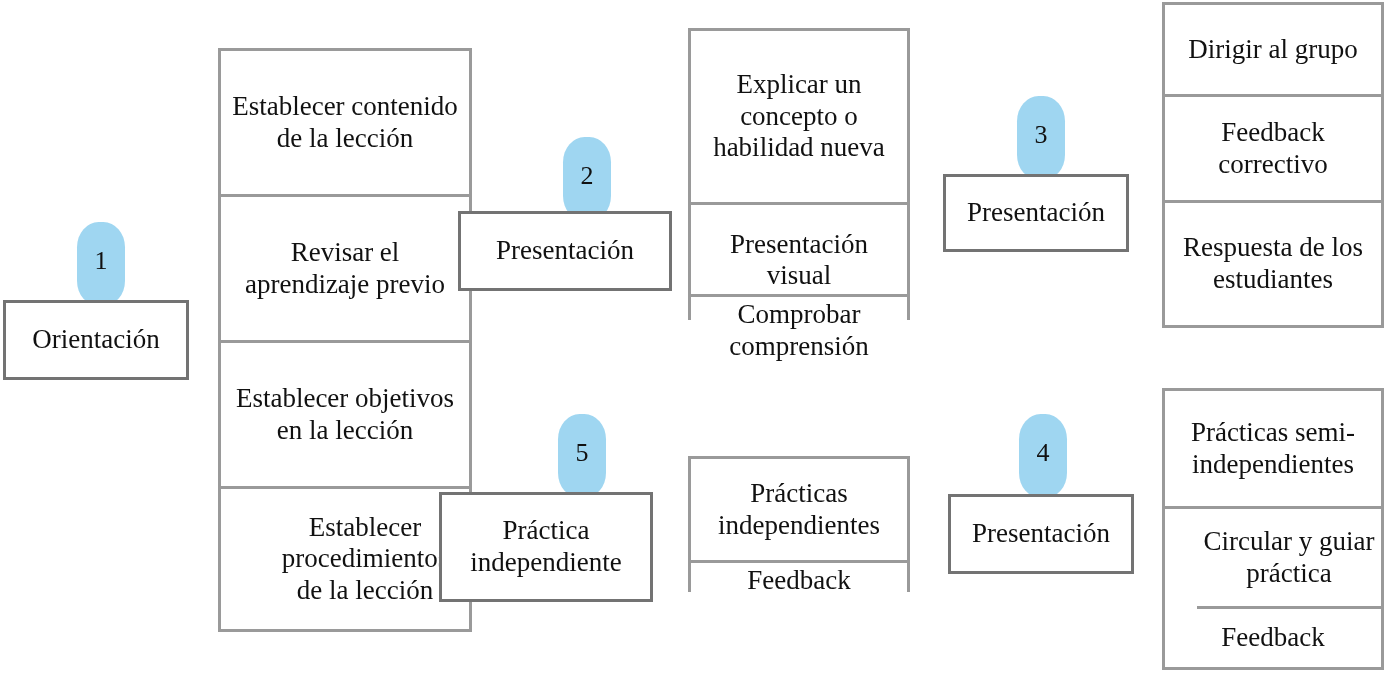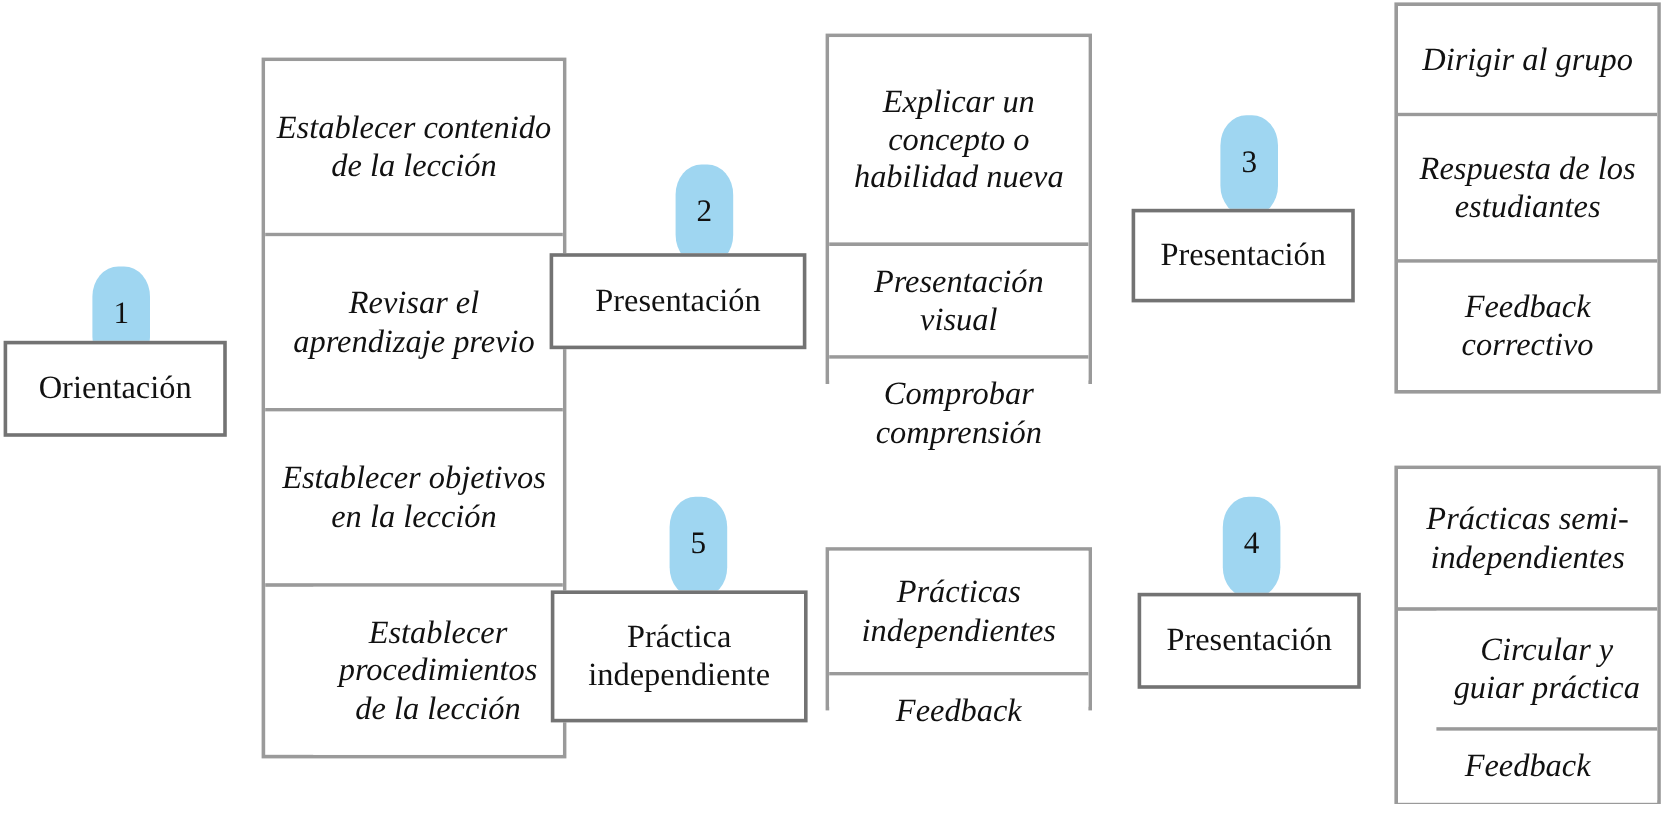--- a/index.html
+++ b/index.html
@@ -24,26 +24,25 @@
     border: 3px solid #9a9a9a;
     background: #ffffff;
     z-index: 2;
   }
   .cell {
     box-sizing: border-box;
     display: flex;
     align-items: center;
     justify-content: center;
     text-align: center;
-    padding: 14px 6px;
+    padding: 2px 6px;
     line-height: 1.17;
     font-size: 27px;
     background: #ffffff;
     border-bottom: 3px solid #9a9a9a;
-    font-style: italic;
   }
   .cell:last-child {
     border-bottom: none;
   }
   .single {
     position: absolute;
     box-sizing: border-box;
     border: 3px solid #737373;
     background: #ffffff;
     display: flex;
@@ -69,21 +68,21 @@
     box-sizing: border-box;
   }
 </style>
 </head>
 <body>
 
 <div id="canvas">
 
   <div class="badge" style="left:77px; top:222px; width:48px; height:84px;">1</div>
 
-  <div class="single" style="left:3px; top:284px; width:186px; height:80px;">
+  <div class="single" style="left:3px; top:300px; width:186px; height:80px;">
     <span>Orientación</span>
   </div>
 
   <div class="stack" style="left:218px; top:48px; width:254px; height:584px;">
     <div class="cell" style="flex:0 0 146px;">
       <span>Establecer contenido de la lección</span>
     </div>
     <div class="cell" style="flex:0 0 146px;">
       <span>Revisar el aprendizaje previo</span>
     </div>
@@ -116,31 +115,31 @@
   <div class="badge" style="left:1017px; top:96px; width:48px; height:84px;">3</div>
 
   <div class="single" style="left:943px; top:174px; width:186px; height:78px;">
     <span>Presentación</span>
   </div>
 
   <div class="stack" style="left:1162px; top:2px; width:222px; height:326px;">
     <div class="cell" style="flex:0 0 92px;">
       <span>Dirigir al grupo</span>
     </div>
+    <div class="cell" style="flex:1 1 auto;">
+      <span>Feedback correctivo</span>
+    </div>
     <div class="cell" style="flex:0 0 122px;">
       <span>Respuesta de los estudiantes</span>
-    </div>
-    <div class="cell" style="flex:1 1 auto;">
-      <span>Feedback correctivo</span>
     </div>
   </div>
 
   <div class="badge" style="left:558px; top:414px; width:48px; height:84px;">5</div>
 
-  <div class="single" style="left:459px; top:492px; width:214px; height:110px;">
+  <div class="single" style="left:439px; top:492px; width:214px; height:110px;">
     <span>Práctica independiente</span>
   </div>
 
   <div class="stack" style="left:688px; top:456px; width:222px; height:136px;">
     <div class="cell" style="flex:0 0 104px;">
       <span>Prácticas independientes</span>
     </div>
     <div class="cell" style="flex:1 1 auto;">
       <span>Feedback</span>
     </div>

